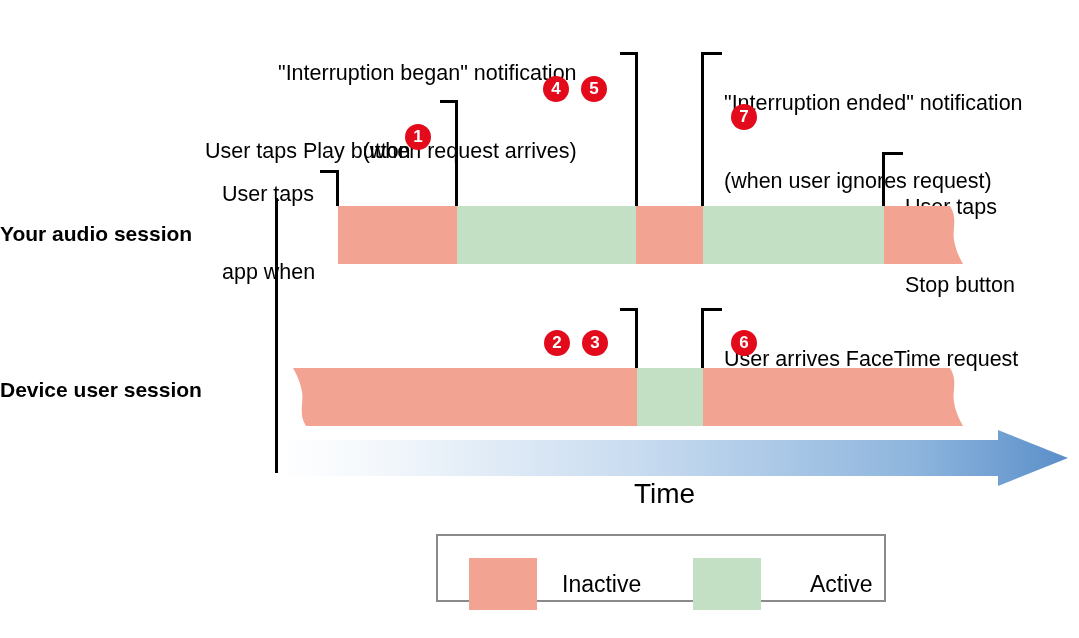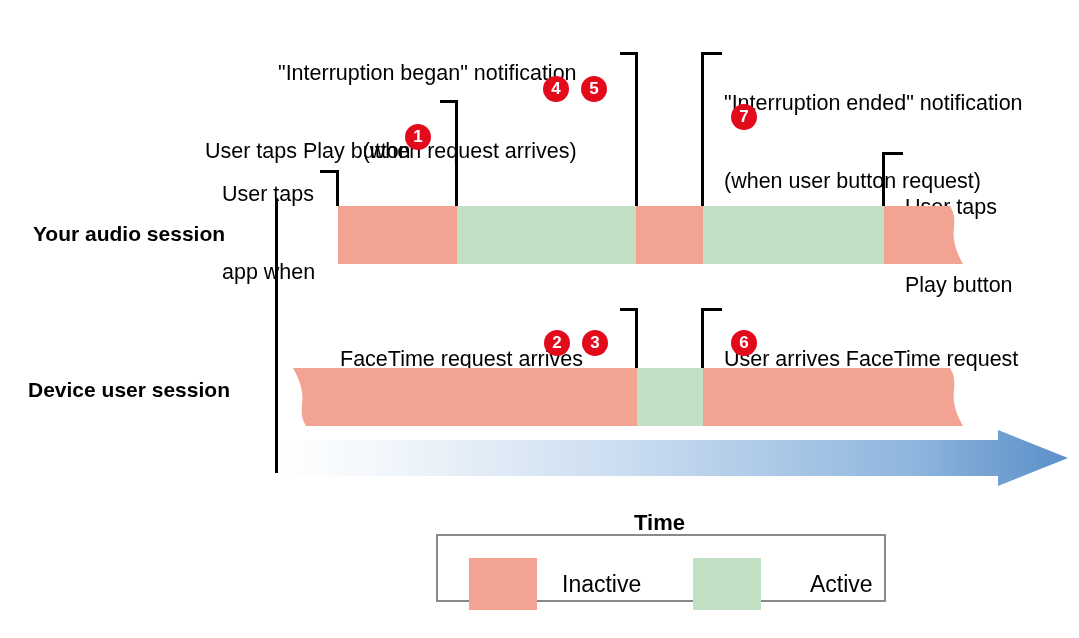--- a/index.html
+++ b/index.html
@@ -31,21 +31,21 @@
     color: #000;
     white-space: pre;
   }
 
   
   .rowlabel {
     position: absolute;
     font-size: 21px;
     font-weight: bold;
     white-space: nowrap;
-    text-align: center;
+    text-align: left;
   }
 
   
   .badge {
     position: absolute;
     width: 26px;
     height: 26px;
     border-radius: 50%;
     background: #E30B1B;
     color: #ffffff;
@@ -80,43 +80,42 @@
     height: 52px;
   }
   .legend-text {
     position: absolute;
     font-size: 23px;
     white-space: nowrap;
   }
 
   .time-label {
     position: absolute;
-    font-size: 22px;
-    font-weight: bold;
-    margin-top: 32px;
+    font-size: 28px;
+    font-weight: normal;
   }
 </style>
 </head>
 <body>
 
 <div id="stage">
 
   <div class="anno" style="left:278px; top:8px; text-align:left;">
     <div>"Interruption began" notification</div>
     <div style="text-align:right;">(when request arrives)</div>
   </div>
 
   <div class="hline" style="left:620px; top:52px; width:18px;"></div>
   <div class="vline" style="left:635px; top:52px; height:154px;"></div>
   <div class="badge" style="left:543px; top:76px;">4</div>
   <div class="badge" style="left:581px; top:76px;">5</div>
 
   <div class="anno" style="left:724px; top:38px; text-align:left;">
     <div>"Interruption ended" notification</div>
-    <div>(when user button request)</div>
+    <div>(when user ignores request)</div>
   </div>
   <div class="hline" style="left:702px; top:52px; width:20px;"></div>
   <div class="vline" style="left:701px; top:52px; height:154px;"></div>
   <div class="badge" style="left:731px; top:104px;">7</div>
 
   <div class="anno" style="left:205px; top:86px;">
     <div>User taps Play button</div>
   </div>
   <div class="hline" style="left:440px; top:100px; width:18px;"></div>
   <div class="vline" style="left:455px; top:100px; height:106px;"></div>
@@ -124,44 +123,41 @@
 
   <div class="anno" style="left:222px; top:129px;">
     <div>User taps</div>
     <div>app when</div>
   </div>
   <div class="hline" style="left:320px; top:170px; width:19px;"></div>
   <div class="vline" style="left:336px; top:170px; height:36px;"></div>
 
   <div class="anno" style="left:905px; top:142px;">
     <div>User taps</div>
-    <div>Play button</div>
+    <div>Stop button</div>
   </div>
   <div class="hline" style="left:883px; top:152px; width:20px;"></div>
   <div class="vline" style="left:882px; top:152px; height:54px;"></div>
 
   <div class="axis-v" style="left:275px; top:198px; height:275px;"></div>
 
   <div class="rowlabel" style="left:0px; top:222px; width:258px;">Your audio session</div>
 
   <svg class="abs" style="left:330px; top:200px;" width="650" height="70" viewBox="0 0 650 70">
 
     <g>
       <rect x="8" y="6" width="119" height="58" fill="#F2A391"></rect>
       <rect x="127" y="6" width="179" height="58" fill="#C4E0C4"></rect>
       <rect x="306" y="6" width="67" height="58" fill="#F2A391"></rect>
       <rect x="373" y="6" width="181" height="58" fill="#C4E0C4"></rect>
 
       <path d="M554,6 L620,6 C628,18 622,30 624,40 C626,52 630,58 633,64 L554,64 Z" fill="#F2A391"></path>
     </g>
   </svg>
 
-  <div class="anno" style="left:340px; top:294px;">
-    <div>FaceTime request arrives</div>
-  </div>
   <div class="hline" style="left:620px; top:308px; width:18px;"></div>
   <div class="vline" style="left:635px; top:308px; height:63px;"></div>
   <div class="badge" style="left:544px; top:330px;">2</div>
   <div class="badge" style="left:582px; top:330px;">3</div>
 
   <div class="anno" style="left:724px; top:294px;">
     <div>User arrives FaceTime request</div>
   </div>
   <div class="hline" style="left:702px; top:308px; width:20px;"></div>
   <div class="vline" style="left:701px; top:308px; height:63px;"></div>

